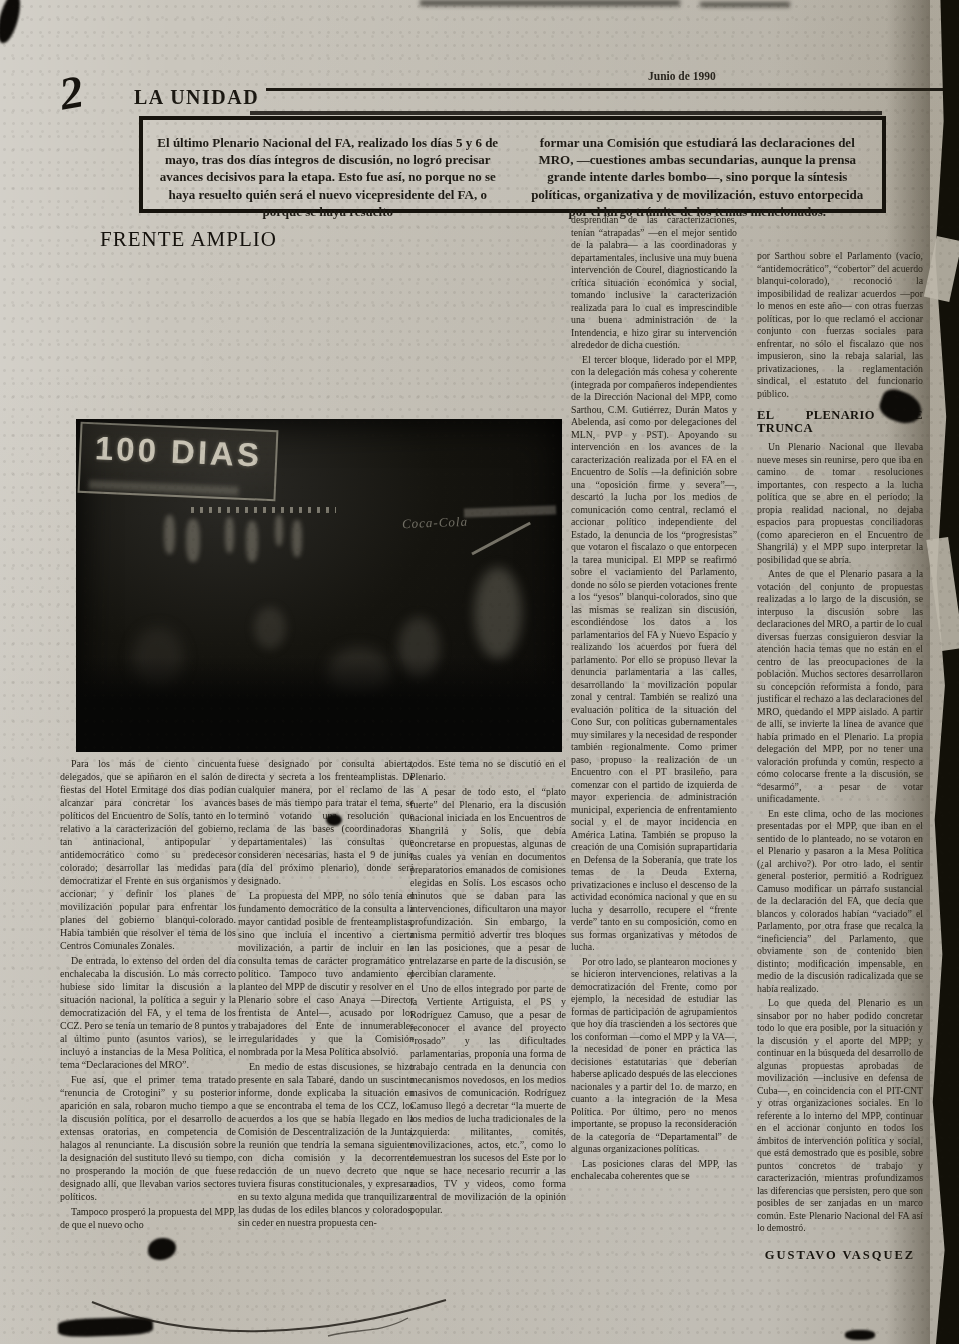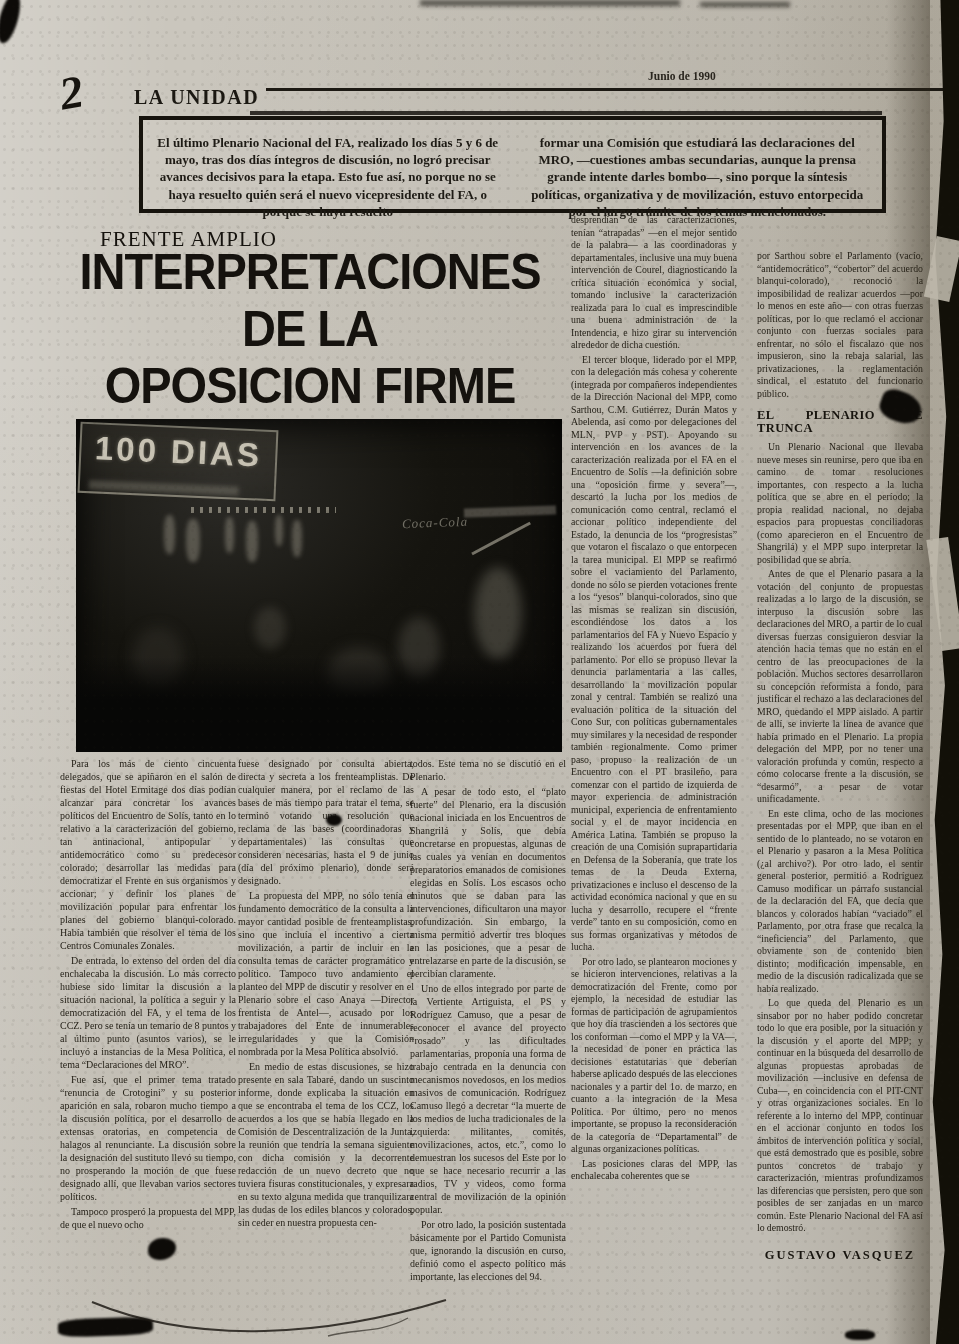--- a/index.html
+++ b/index.html
@@ -86,25 +86,20 @@
   <div class="issuedate">Junio de 1990</div>
   <div class="rule-main"></div>
   <div class="rule-sub"></div>
 
   <section class="ledebox">
     <p>El último Plenario Nacional del FA, realizado los días 5 y 6 de mayo, tras dos días íntegros de discusión, no logró precisar avances decisivos para la etapa. Esto fue así, no porque no se haya resuelto quién será el nuevo vicepresidente del FA, o porque se haya resuelto</p>
     <p>formar una Comisión que estudiará las declaraciones del MRO, —cuestiones ambas secundarias, aunque la prensa grande intente darles bombo—, sino porque la síntesis políticas, organizativa y de movilización, estuvo entorpecida por el largo trámite de los temas mencionados.</p>
   </section>
 
   <div class="kicker">FRENTE AMPLIO</div>
-  <h1 class="headline">
-    <span>INTERPRETACIONES</span>
-    <span>DE LA</span>
-    <span>OPOSICION FIRME</span>
-  </h1>
 
   <figure class="photo">
     <div class="banner">
       <span>100 DIAS</span>
       <i class="banner-streak"></i>
     </div>
     <div class="headrow"></div>
     <div class="fig" style="left:88px;top:96px;width:11px;height:39px;"></div>
     <div class="fig" style="left:110px;top:100px;width:14px;height:43px;"></div>
     <div class="fig" style="left:149px;top:98px;width:9px;height:36px;"></div>
@@ -132,21 +127,20 @@
   <div class="col" style="left:238px;top:757px;width:176px;height:558px;">
     <p class="para cont">fuese designado por consulta abierta, directa y secreta a los frenteamplistas. De cualquier manera, por el reclamo de las bases de más tiempo para tratar el tema, se terminó votando una resolución que reclama de las bases (coordinadoras y departamentales) las consultas que consideren necesarias, hasta el 9 de junio (día del próximo plenario), donde será designado.</p>
     <p class="para">La propuesta del MPP, no sólo tenía el fundamento democrático de la consulta a la mayor cantidad posible de frenteamplistas, sino que incluía el incentivo a cierta movilización, a partir de incluir en la consulta temas de carácter programático y político. Tampoco tuvo andamiento el planteo del MPP de discutir y resolver en el Plenario sobre el caso Anaya —Director frentista de Antel—, acusado por los trabajadores del Ente de innumerables irregularidades y que la Comisión nombrada por la Mesa Política absolvió.</p>
     <p class="para">En medio de estas discusiones, se hizo presente en sala Tabaré, dando un suscinto informe, donde explicaba la situación en que se encontraba el tema de los CCZ, los acuerdos a los que se había llegado en la Comisión de Descentralización de la Junta, la reunión que tendría la semana siguiente con dicha comisión y la decorrente redacción de un nuevo decreto que no tuviera fisuras constitucionales, y expresara en su texto alguna medida que tranquilizara las dudas de los ediles blancos y colorados, sin ceder en nuestra propuesta cen-</p>
   </div>
 
   <div class="col" style="left:410px;top:757px;width:156px;height:558px;">
     <p class="para cont">todos. Este tema no se discutió en el Plenario.</p>
     <p class="para">A pesar de todo esto, el “plato fuerte” del Plenario, era la discusión nacional iniciada en los Encuentros de Shangrilá y Solís, que debía concretarse en propuestas, algunas de las cuales ya venían en documentos preparatorios emanados de comisiones elegidas en Solís. Los escasos ocho minutos que se daban para las intervenciones, dificultaron una mayor profundización. Sin embargo, la misma permitió advertir tres bloques en las posiciones, que a pesar de entrelazarse en parte de la discusión, se percibían claramente.</p>
     <p class="para">Uno de ellos integrado por parte de la Vertiente Artiguista, el PS y Rodríguez Camuso, que a pesar de reconocer el avance del proyecto “rosado” y las dificultades parlamentarias, proponía una forma de trabajo centrada en la denuncia con mecanismos novedosos, en los medios masivos de comunicación. Rodríguez Camuso llegó a decretar “la muerte de los medios de lucha tradicionales de la izquierda: militantes, comités, movilizaciones, actos, etc.”, como lo demuestran los sucesos del Este por lo que se hace necesario recurrir a las radios, TV y videos, como forma central de movilización de la opinión popular.</p>
-    <p class="para">Por otro lado, la posición sustentada básicamente por el Partido Comunista que, ignorando la discusión en curso, definió como el aspecto político más importante, las elecciones del 94.</p>
   </div>
 
   <div class="col tall" style="left:571px;top:214px;width:166px;height:1098px;">
     <p class="para cont">desprendían de las caracterizaciones, tenían “atrapadas” —en el mejor sentido de la palabra— a las coordinadoras y departamentales, inclusive una muy buena intervención de Courel, diagnosticando la crítica situación económica y social, tomando inclusive la caracterización realizada para lo cual es imprescindible una buena administración de la Intendencia, e hizo girar su intervención alrededor de dicha cuestión.</p>
     <p class="para">El tercer bloque, liderado por el MPP, con la delegación más cohesa y coherente (integrada por compañeros independientes de la Dirección Nacional del MPP, como Sarthou, C.M. Gutiérrez, Durán Matos y Abelenda, así como por delegaciones del MLN, PVP y PST). Apoyando su intervención en los avances de la caracterización realizada por el FA en el Encuentro de Solís —la definición sobre una “oposición firme y severa”—, descartó la lucha por los medios de comunicación como central, reclamó el accionar político independiente del Estado, la denuncia de los “progresistas” que votaron el fiscalazo o que entorpecen la tarea municipal. El MPP se reafirmó sobre el vaciamiento del Parlamento, donde no sólo se pierden votaciones frente a los “yesos” blanqui-colorados, sino que las mismas se realizan sin discusión, escondiéndose los datos a los parlamentarios del FA y Nuevo Espacio y realizando los acuerdos por fuera del parlamento. Por ello se propuso llevar la denuncia parlamentaria a las calles, desarrollando la movilización popular zonal y central. También se realizó una evaluación política de la situación del Cono Sur, con políticas gubernamentales muy similares y la necesidad de responder también regionalmente. Como primer paso, propuso la realización de un Encuentro con el PT brasileño, para comenzar con el partido de izquierda de mayor experiencia de administración municipal, experiencia de enfrentamiento social y el de mayor incidencia en América Latina. También se propuso la creación de una Comisión suprapartidaria en Defensa de la Soberanía, que trate los temas de la Deuda Externa, privatizaciones e incluso el descenso de la actividad económica nacional y que en su lucha y desarrollo, recupere el “frente verde” tanto en su composición, como en sus formas organizativas y métodos de lucha.</p>
     <p class="para">Por otro lado, se plantearon mociones y se hicieron intervenciones, relativas a la democratización del Frente, como por ejemplo, la necesidad de estudiar las formas de participación de agrupamientos que hoy día trascienden a los sectores que los conforman —como el MPP y la VA—, la necesidad de poner en práctica las decisiones estatutarias que deberían haberse aplicado después de las elecciones nacionales y a partir del 1o. de marzo, en cuanto a la integración de la Mesa Política. Por último, pero no menos importante, se propuso la reconsideración de la categoría de “Departamental” de algunas organizaciones políticas.</p>
     <p class="para">Las posiciones claras del MPP, las enchalecaba coherentes que se</p>
   </div>
 
   <div class="col tall" style="left:757px;top:250px;width:166px;height:1062px;">

